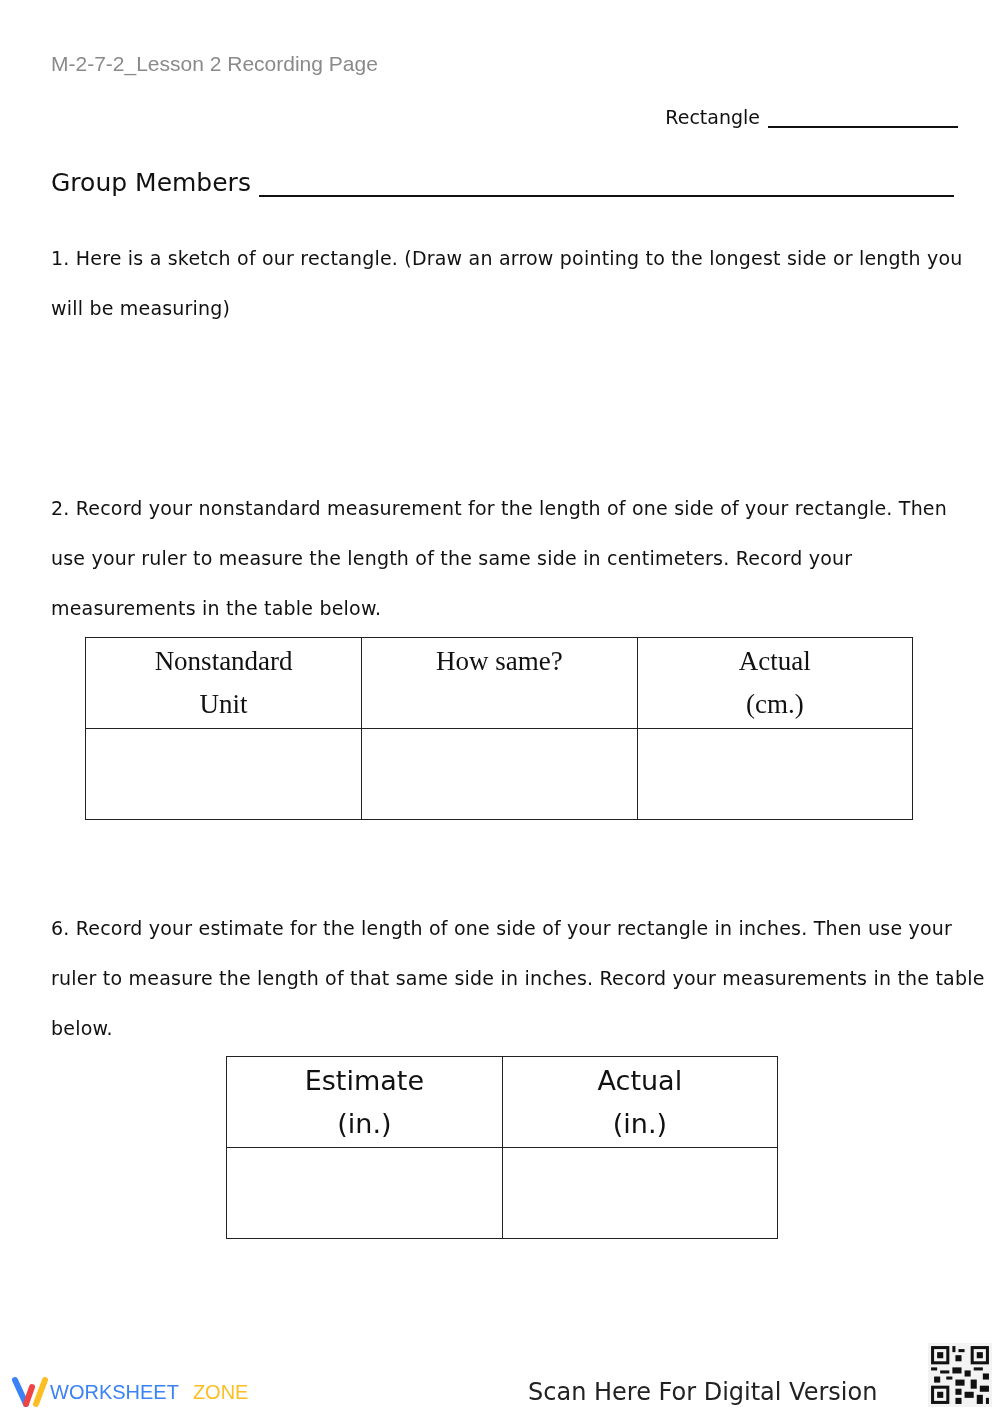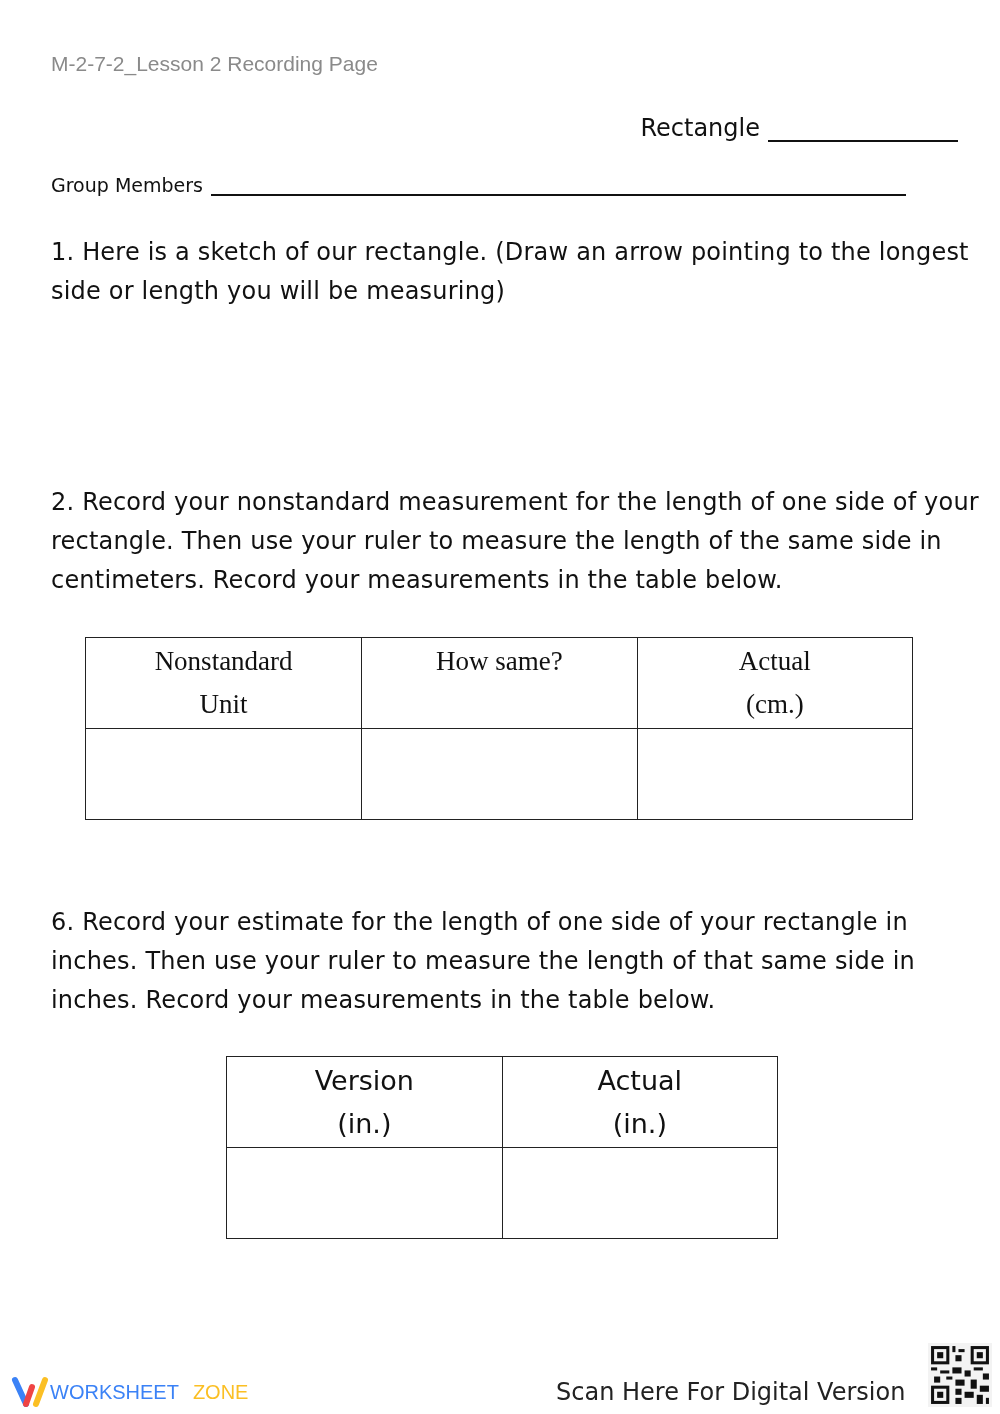--- a/index.html
+++ b/index.html
@@ -1,31 +1,31 @@
 <!DOCTYPE html>
 <html><head>
   <meta charset="utf-8">
   <style>
     html, body { margin:0; padding:0; background:#fff; }
     body { width:1000px; height:1414px; position:relative; overflow:hidden; font-family:"DejaVu Sans", sans-serif; color:#111; }
     .doc-title { position:absolute; left:51px; top:52px; font-family:"Liberation Sans", sans-serif; font-size:21px; color:#8a8a8a;text-align:center; }
-    .rect-line { position:absolute; right:42px; top:114px; font-size:24px; display:flex; }
+    .rect-line { position:absolute; right:42px; top:100px; font-size:19px; display:flex; align-items:flex-end; }
     .blank { display:inline-block; border-bottom:2.5px solid #111; margin-left:8px; height:26px; }
-    .group-line { position:absolute; left:51px; top:168px; font-size:19px; display:flex; align-items:flex-end; }
-    .q { position:absolute; left:51px; font-size:24px; line-height:39px; width:935px; letter-spacing:0.2px; }
+    .group-line { position:absolute; left:51px; top:168px; font-size:25px; display:flex; align-items:flex-end; }
+    .q { position:absolute; left:51px; font-size:19px; line-height:50px; width:935px; letter-spacing:0.2px; }
     table { position:absolute; border-collapse:collapse; }
     td, th { border:1.6px solid #222; text-align:center; vertical-align:top; font-size:27px; font-weight:normal; line-height:43px; padding-top:2px; }
     .t1 { left:85px; top:637px; width:828px; }
     .t1 td, .t1 th { width:275px;font-family:Liberation Serif, serif; }
     .t2 { left:226px; top:1056px; width:552px; }
     .t2 td, .t2 th { width:275px; }
     .hrow { height:91px; }
     .drow { height:91px; }
     .footer-logo { position:absolute; left:10px; top:1375px; display:flex; align-items:center; font-family:"Liberation Sans", sans-serif; font-weight:normal; font-size:20px; }
-    .footer-scan { position:absolute; left:556px; top:1378px; font-family:"DejaVu Sans", sans-serif; font-size:24px; color:#222; }
+    .footer-scan { position:absolute; left:528px; top:1378px; font-family:"DejaVu Sans", sans-serif; font-size:24px; color:#222; }
     .qr { position:absolute; left:928px; top:1343px; width:64px; height:64px; background:#f3f3f3; }
   </style>
 </head>
 <body>
 
 <div class="doc-title">M-2-7-2_Lesson 2 Recording Page</div>
 
 <div class="rect-line">
   <span>Rectangle</span>
   <span class="blank" style="width:190px"></span>
@@ -52,21 +52,21 @@
     <td></td>
   </tr>
 </tbody>
   </table>
 
 <div class="q" style="top:903px">6.  Record your estimate for the length of one side of your rectangle in inches. Then use your ruler to measure the length of that same side in inches. Record your measurements in the table below.</div>
 
 <table class="t2">
   <tbody>
       <tr class="hrow">
-    <th><span>Version</span><br><span>(in.)</span></th>
+    <th><span>Estimate</span><br><span>(in.)</span></th>
     <th><span>Actual</span><br><span>(in.)</span></th>
   </tr>
   <tr class="drow">
     <td></td>
     <td></td>
   </tr>
 </tbody>
   </table>
 
 <div class="footer-logo">

